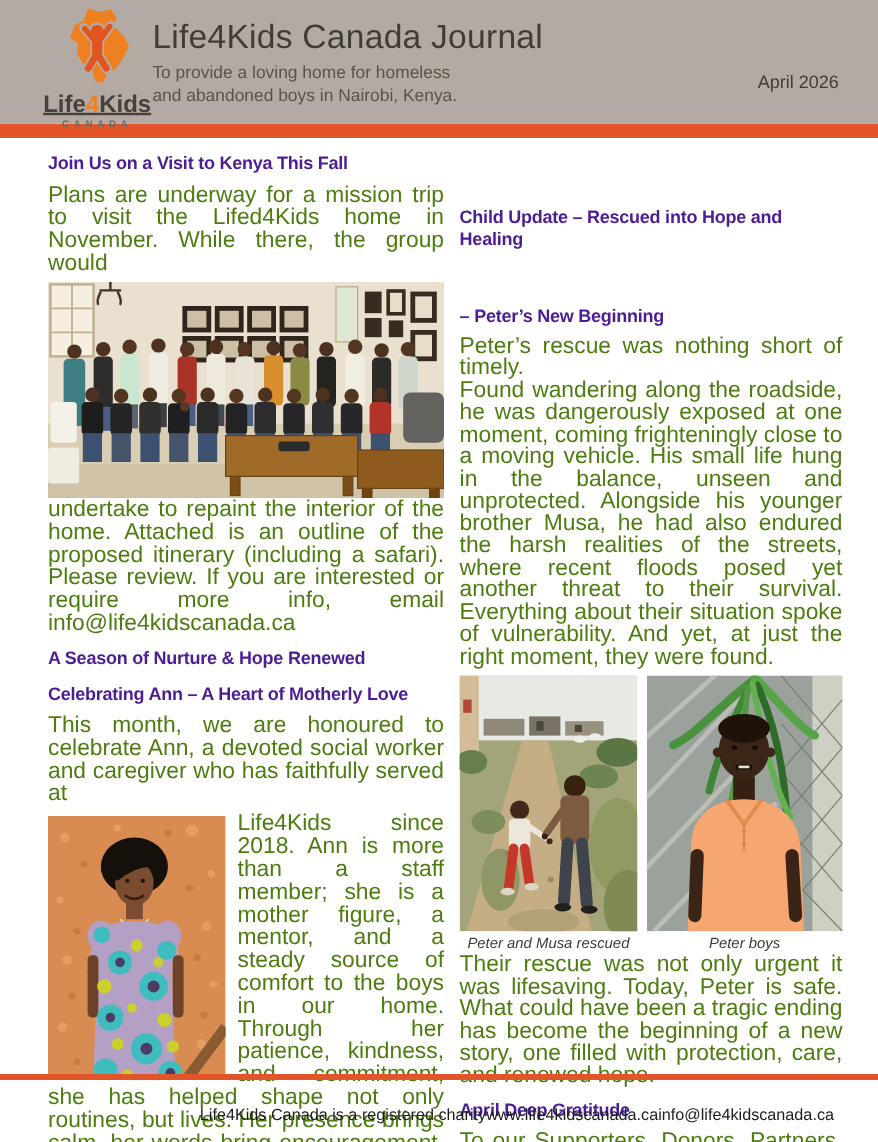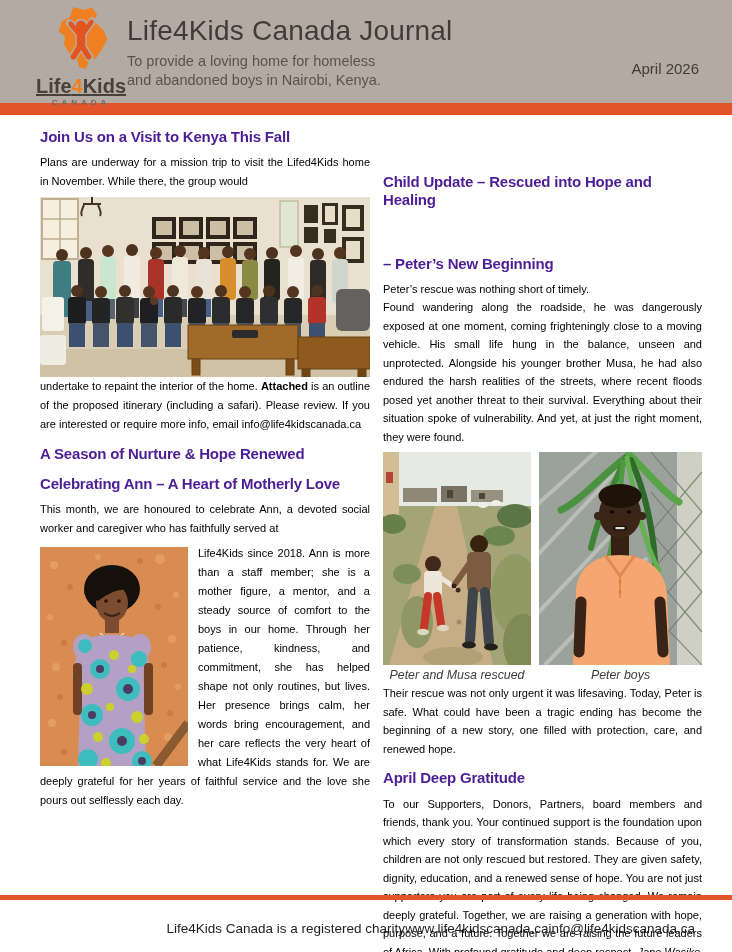--- a/index.html
+++ b/index.html
@@ -17,24 +17,24 @@
   .tagline { font-size:14.5px; color:#5a534c; line-height:1.3; margin-top:5px; }
   .issue-date { position:absolute; right:33px; top:60px; font-size:15px; color:#413c37; }
   .bar-top { height:12px; background:#e2552b; }
 
   
   .content { display:flex; padding:13px 30px 0 40px; gap:13px; }
   .col-left { width:330px; }
   .col-right { width:319px; }
   .heading { font-size:15px; letter-spacing:-0.2px; color:#4c1d95; font-weight:bold; line-height:1.22; margin-bottom:7px; }
   .heading span { display:block;margin-top:45px; }
-  p.body { font-size:11px; line-height:19px; color:#000000; text-align:justify; margin-bottom:6px; }
+  p.body { font-size:19px; line-height:19px; color:#4d7c0f; text-align:justify; margin-bottom:6px; }
   .col-right p.body { line-height:18.5px; }
   .section { margin-bottom:11px; }
-  .bold { font-weight:bold; }
+  .bold { font-weight:normal; }
   .italic { font-style:italic; }
   figure { margin:0; }
   figure svg { display:block; }
   .photo-row { display:flex; gap:8px; margin:3px 0 2px;font-style:italic; }
   figcaption { font-size:12.4px; color:#3b3b3b; text-align:center; margin-top:3px; }
   .ann-photo { float:left; width:148px; height:219px; margin:3px 10px 1px 0; }
   .clearfix::after { content:""; display:block; clear:both; }
 
   
   .footer-bar { position:absolute; left:0; right:0; bottom:52px; height:5px; background:#e2552b; }

